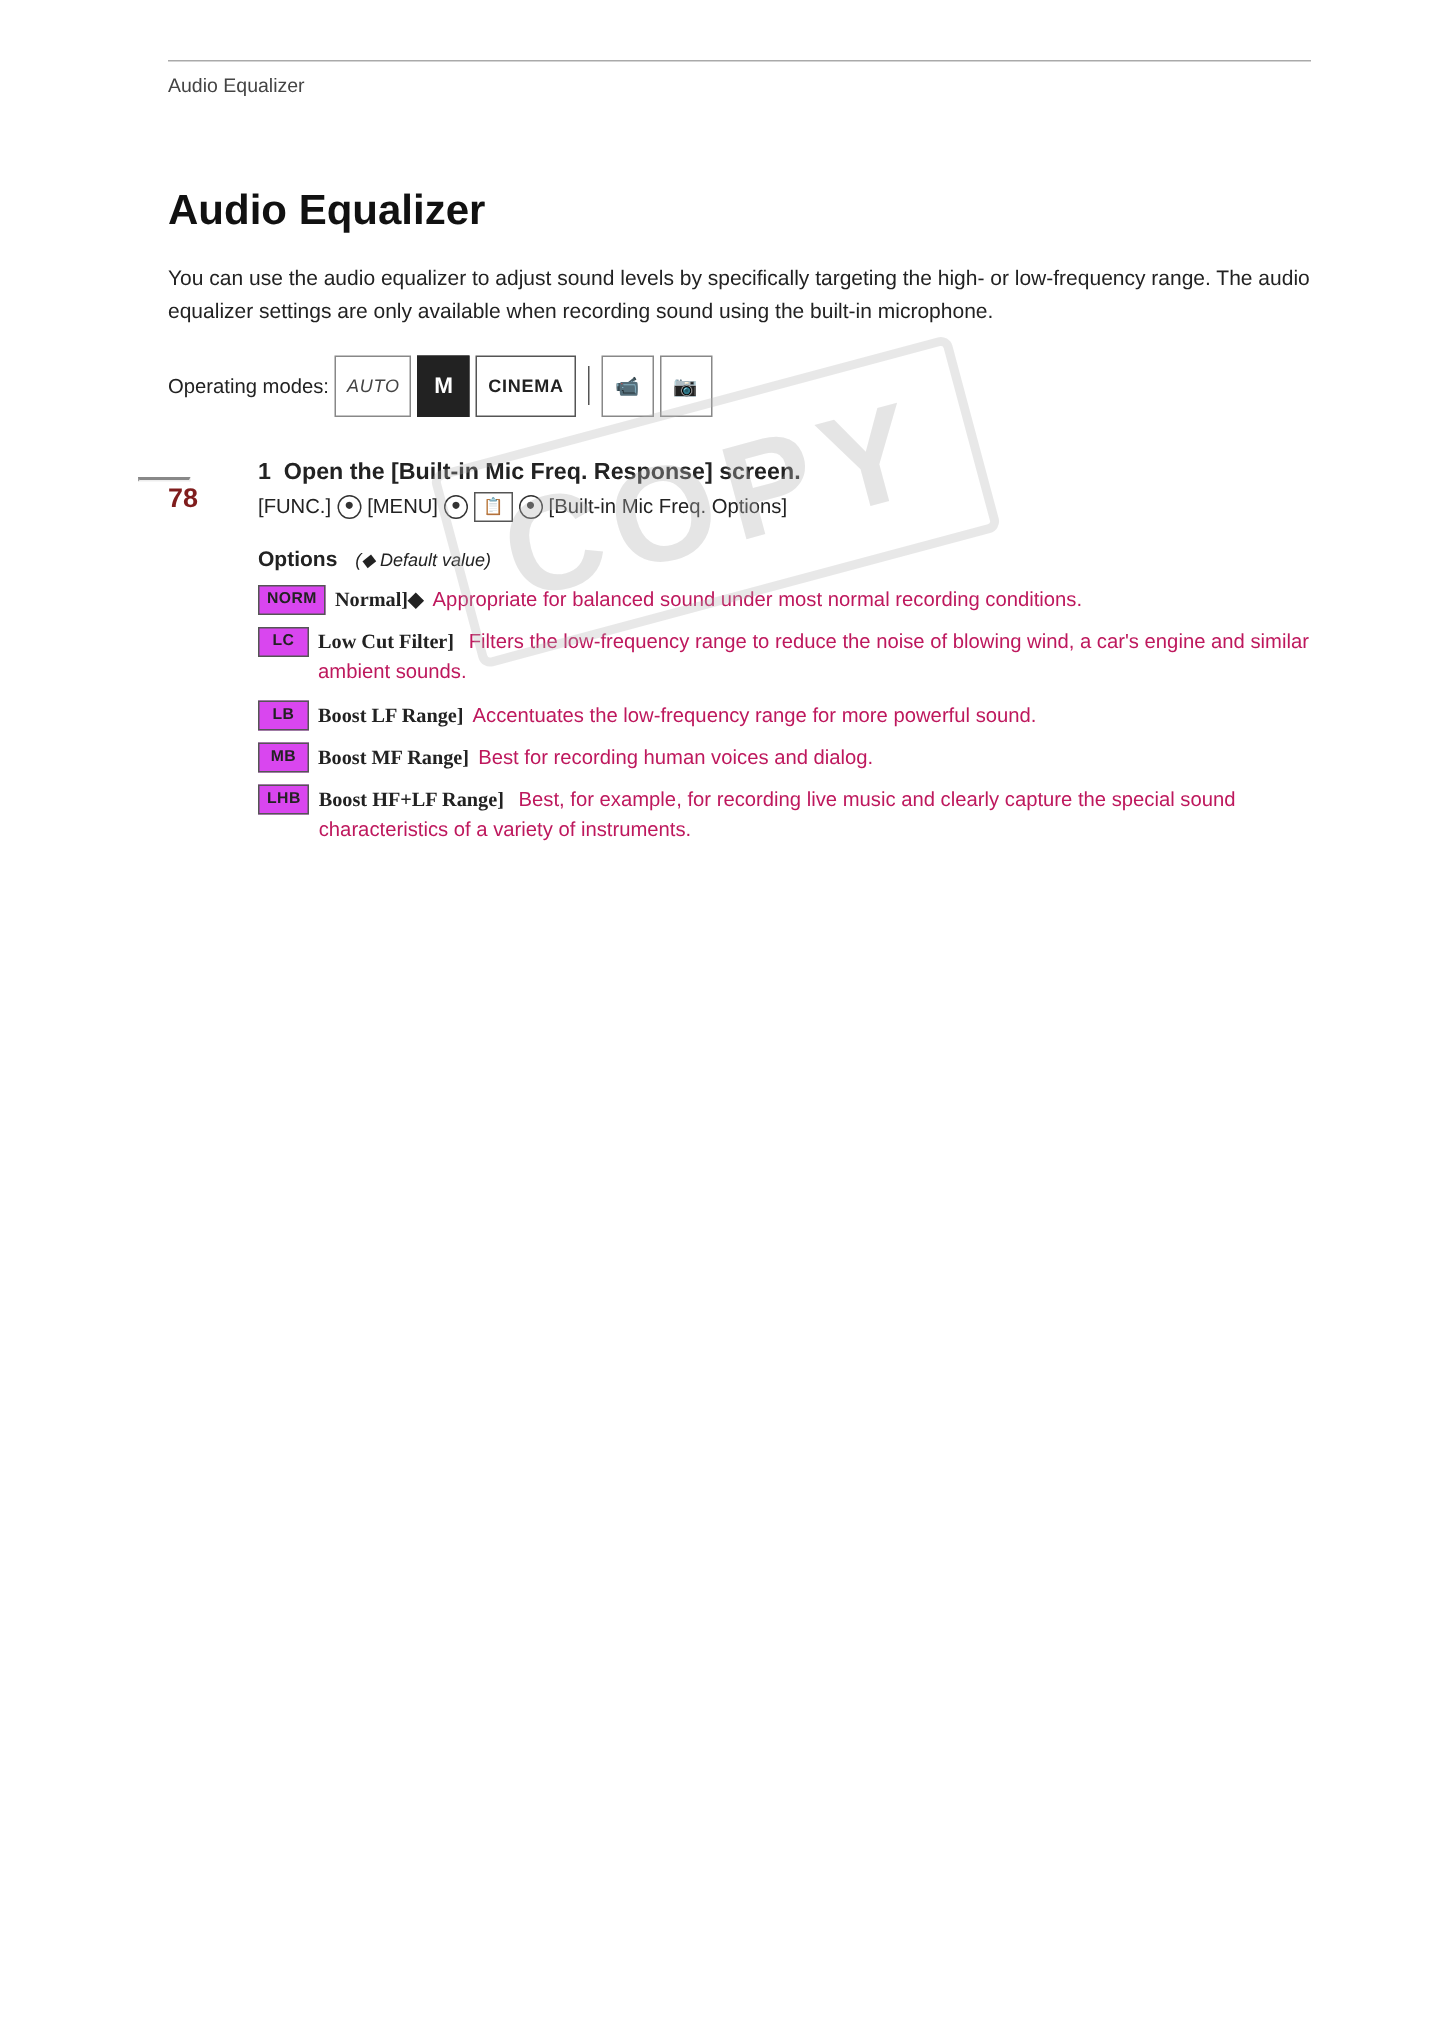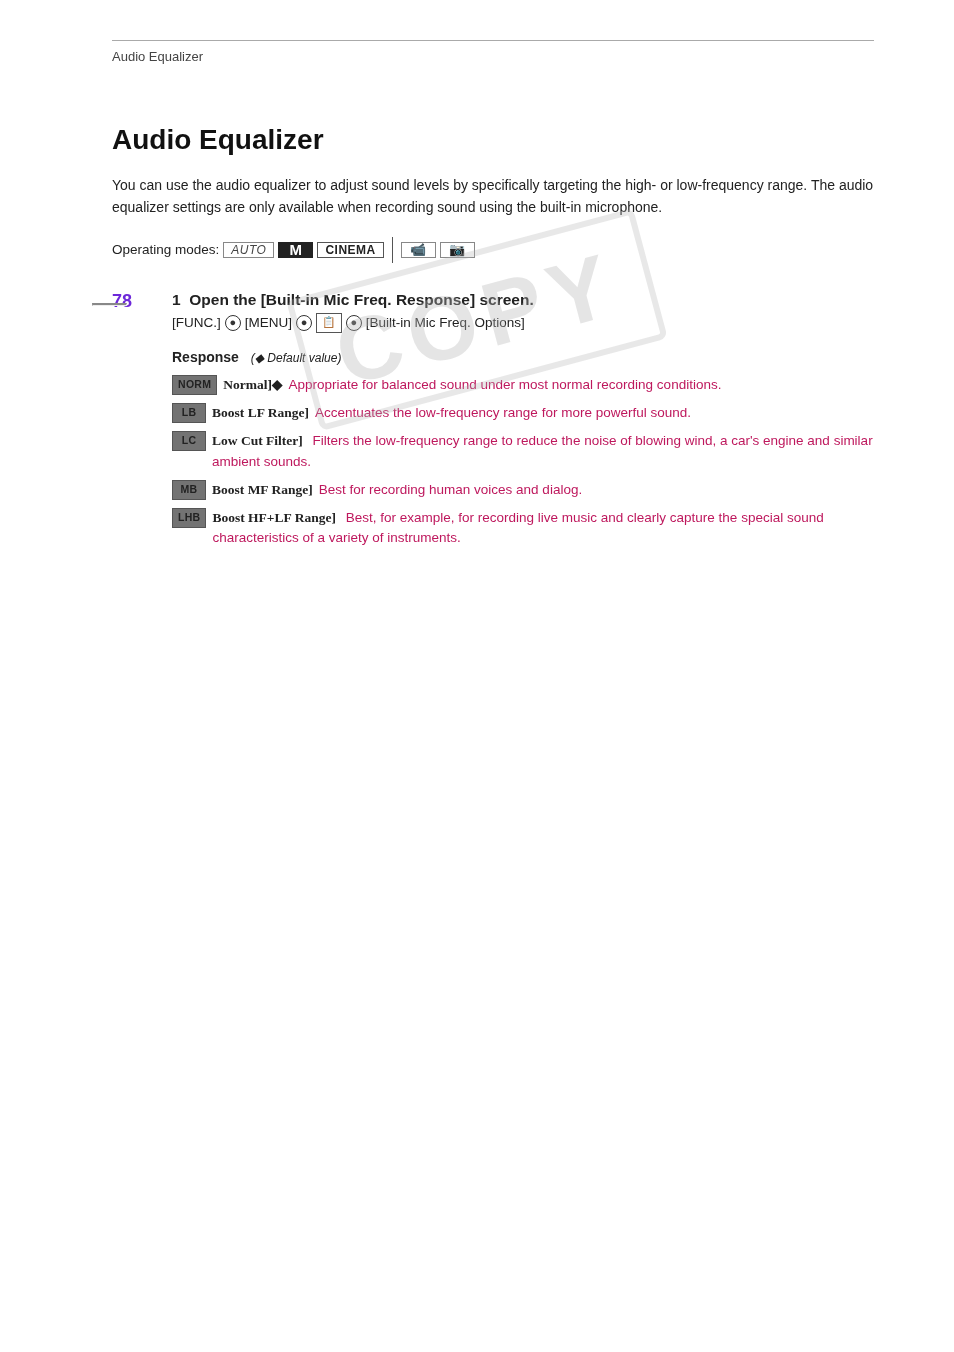--- a/index.html
+++ b/index.html
@@ -53,21 +53,21 @@
     }
 
     .mode-badge {
       display: inline-flex;
       align-items: center;
       justify-content: center;
       border: 1.5px solid #555;
       padding: 2px 7px;
       font-size: 12px;
       font-weight: bold;
-      height: 16px;
+      height: 41px;
       background: #fff;
       color: #222;
       letter-spacing: 0.5px;
     }
 
     .mode-badge.auto {
       font-style: italic;
       font-weight: normal;
       color: #444;
       border-color: #888;
@@ -117,24 +117,24 @@
 
     .page-number-col {
       width: 60px;
       flex-shrink: 0;
       position: relative;
     }
 
     .page-number {
       font-size: 18px;
       font-weight: bold;
-      color: #6d28d9;
+      color: #7f1d1d;
       position: absolute;
       left: 0;
-      top: 0;
+      top: 16px;
     }
 
     .page-num-rule {
       position: absolute;
       left: -20px;
       top: 12px;
       width: 35px;
       border-top: 2px solid #888;
     }
 
@@ -214,21 +214,21 @@
 
     .option-badge {
       display: inline-flex;
       align-items: center;
       justify-content: center;
       border: 1.5px solid #555;
       padding: 1px 5px;
       font-size: 10.5px;
       font-weight: bold;
       height: 20px;
-      background: #737373;
+      background: #d946ef;
       color: #222;
       white-space: nowrap;
       flex-shrink: 0;
       margin-right: 6px;
       min-width: 34px;
       letter-spacing: 0.3px;
     }
 
     .option-label {
       font-weight: bold;
@@ -299,45 +299,45 @@
           <span class="circle-arrow">●</span>
           <span class="inline-icon">📋</span>
           <span class="circle-arrow">●</span>
           <span>[Built-in Mic Freq. Options]</span>
         </div>
       </div>
 
 
       <div class="options-section">
         <div class="options-header">
-          <span>Response</span>
+          <span>Options</span>
           <span class="default-note">(◆ Default value)</span>
         </div>
 
         <div class="option-row">
           <span class="option-badge">NORM</span>
           <span class="option-label">Normal]◆</span>
           <span class="option-desc">Appropriate for balanced sound under most normal recording conditions.</span>
-        </div>
-
-        <div class="option-row">
-          <span class="option-badge">LB</span>
-          <span class="option-label">Boost LF Range]</span>
-          <span class="option-desc">Accentuates the low-frequency range for more powerful sound.</span>
         </div>
 
         <div class="option-row">
           <span class="option-badge">LC</span>
           <div>
             <span class="option-label">Low Cut Filter]</span>
             <span class="option-desc">Filters the low-frequency range to reduce the noise of blowing wind, a car's engine and similar ambient sounds.</span>
           </div>
         </div>
 
         <div class="option-row">
+          <span class="option-badge">LB</span>
+          <span class="option-label">Boost LF Range]</span>
+          <span class="option-desc">Accentuates the low-frequency range for more powerful sound.</span>
+        </div>
+
+        <div class="option-row">
           <span class="option-badge">MB</span>
           <span class="option-label">Boost MF Range]</span>
           <span class="option-desc">Best for recording human voices and dialog.</span>
         </div>
 
         <div class="option-row">
           <span class="option-badge">LHB</span>
           <div>
             <span class="option-label">Boost HF+LF Range]</span>
             <span class="option-desc">Best, for example, for recording live music and clearly capture the special sound characteristics of a variety of instruments.</span>

